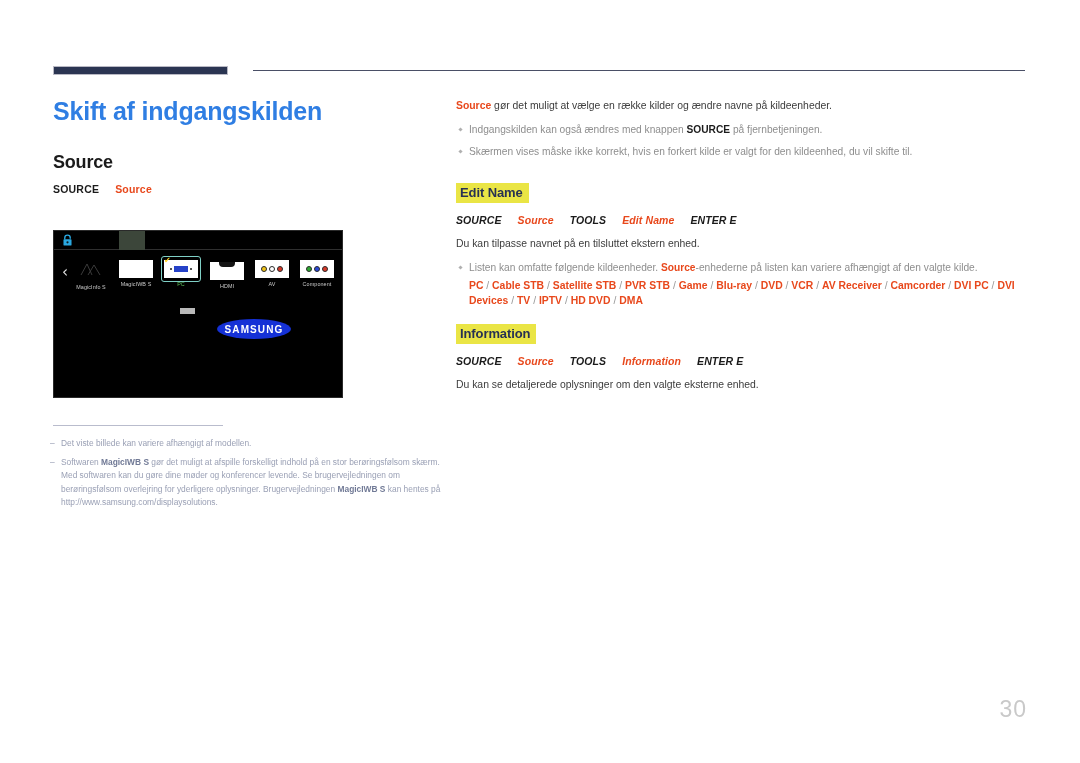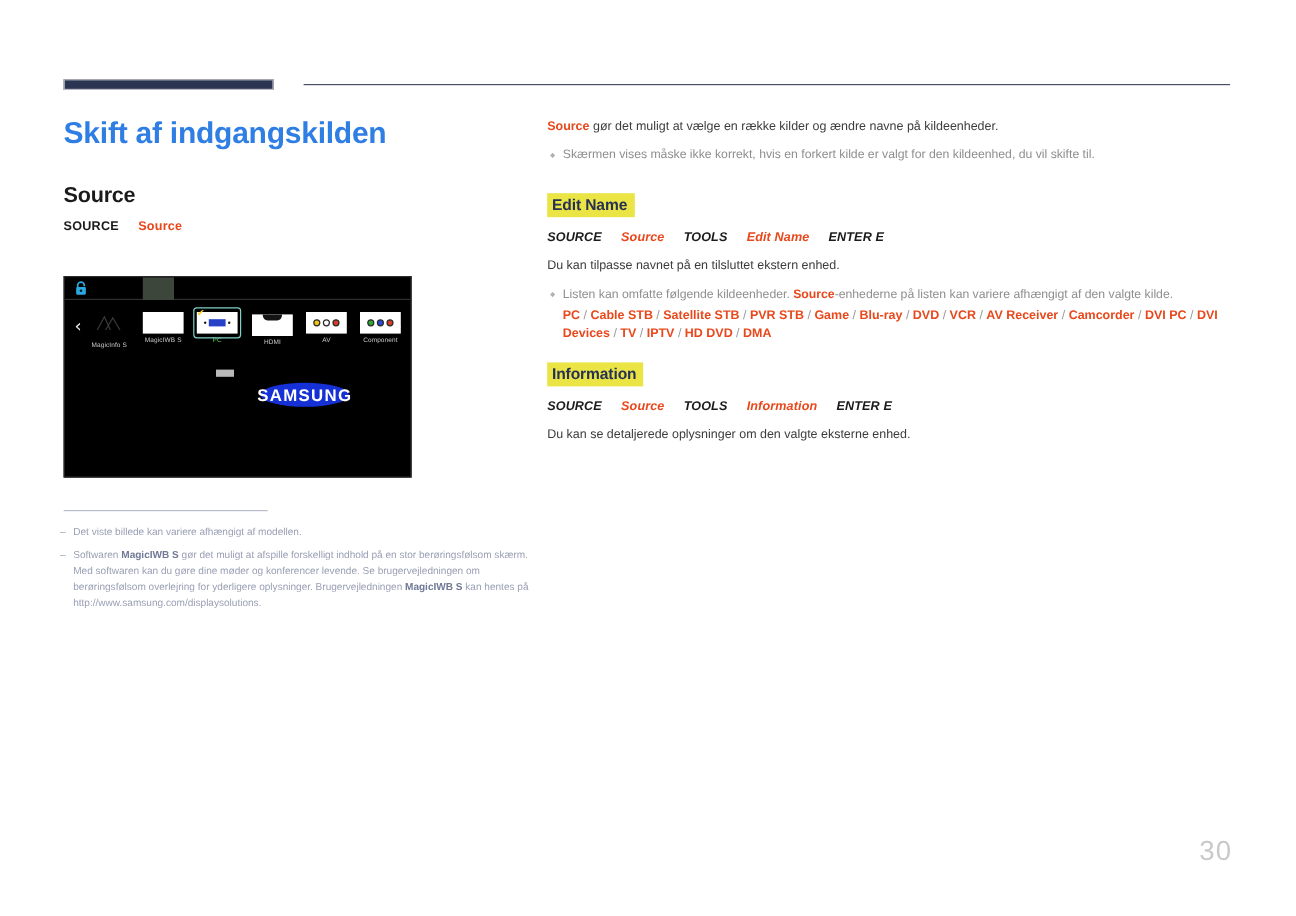--- a/index.html
+++ b/index.html
@@ -102,21 +102,21 @@
   .sub-icon{
     position:absolute;left:126px;top:77px;width:15px;height:6px;
     background:#d9d9d9;opacity:.85;
   }
   .samsung{
     position:absolute;left:163px;top:88px;width:74px;height:20px;
     background:#1531d6;border-radius:50%;
     display:flex;align-items:center;justify-content:center;
   }
   .samsung span{
-    color:#fff;font-size:14px;font-weight:bold;letter-spacing:1.1px;
+    color:#fff;font-size:10px;font-weight:bold;letter-spacing:1.1px;
   }
 
   
   .fn-rule{position:absolute;left:53px;top:425px;width:170px;height:1px;background:#b9bccd;}
   .footnotes{position:absolute;left:50px;top:432px;width:400px;}
   .fn{
     display:flex;font-size:8.4px;line-height:13.6px;color:#9aa0b5;
     margin-top:5px;
   }
   .fn .dash{width:11px;flex:0 0 11px;color:#9aa0b5;}
@@ -265,20 +265,21 @@
     </div>
 
   <div class="col-right">
 
     <p class="p">
       <span class="orange">Source</span><span> gør det muligt at vælge en række kilder og ændre navne på kildeenheder.</span>
     </p>
 
 
     <ul class="bullets">
+        <li>Indgangskilden kan også ændres med knappen <b>SOURCE</b> på fjernbetjeningen.</li>
         <li>Skærmen vises måske ikke korrekt, hvis en forkert kilde er valgt for den kildeenhed, du vil skifte til.</li>
       </ul>
 
     <div>
         <div><div class="sec-head" style="background: rgb(234, 229, 69);">Edit Name</div><div class="sec-path"><span class="k">SOURCE</span><span class="gap">&nbsp;&nbsp;&nbsp;</span><span class="v">Source</span><span class="gap">&nbsp;&nbsp;&nbsp;</span><span class="k">TOOLS</span><span class="gap">&nbsp;&nbsp;&nbsp;</span><span class="v">Edit Name</span><span class="gap">&nbsp;&nbsp;&nbsp;</span><span class="k">ENTER E</span></div><div class="sec-desc">Du kan tilpasse navnet på en tilsluttet ekstern enhed.</div><ul class="bullets" style="margin-top: 10px;">
             <li style="margin-bottom: 0px;">Listen kan omfatte følgende kildeenheder. <span class="orange">Source</span>-enhederne på listen kan variere afhængigt af den valgte kilde.<div class="devlist"><span>PC</span><span class="sep"> / </span><span>Cable STB</span><span class="sep"> / </span><span>Satellite STB</span><span class="sep"> / </span><span>PVR STB</span><span class="sep"> / </span><span>Game</span><span class="sep"> / </span><span>Blu-ray</span><span class="sep"> / </span><span>DVD</span><span class="sep"> / </span><span>VCR</span><span class="sep"> / </span><span>AV Receiver</span><span class="sep"> / </span><span>Camcorder</span><span class="sep"> / </span><span>DVI PC</span><span class="sep"> / </span><span>DVI Devices</span><span class="sep"> / </span><span>TV</span><span class="sep"> / </span><span>IPTV</span><span class="sep"> / </span><span>HD DVD</span><span class="sep"> / </span><span>DMA</span></div></li>
           </ul></div>
         <div><div class="sec-head" style="background: rgb(234, 229, 69);">Information</div><div class="sec-path"><span class="k">SOURCE</span><span class="gap">&nbsp;&nbsp;&nbsp;</span><span class="v">Source</span><span class="gap">&nbsp;&nbsp;&nbsp;</span><span class="k">TOOLS</span><span class="gap">&nbsp;&nbsp;&nbsp;</span><span class="v">Information</span><span class="gap">&nbsp;&nbsp;&nbsp;</span><span class="k">ENTER E</span></div><div class="sec-desc">Du kan se detaljerede oplysninger om den valgte eksterne enhed.</div></div>
       </div>
   </div>

